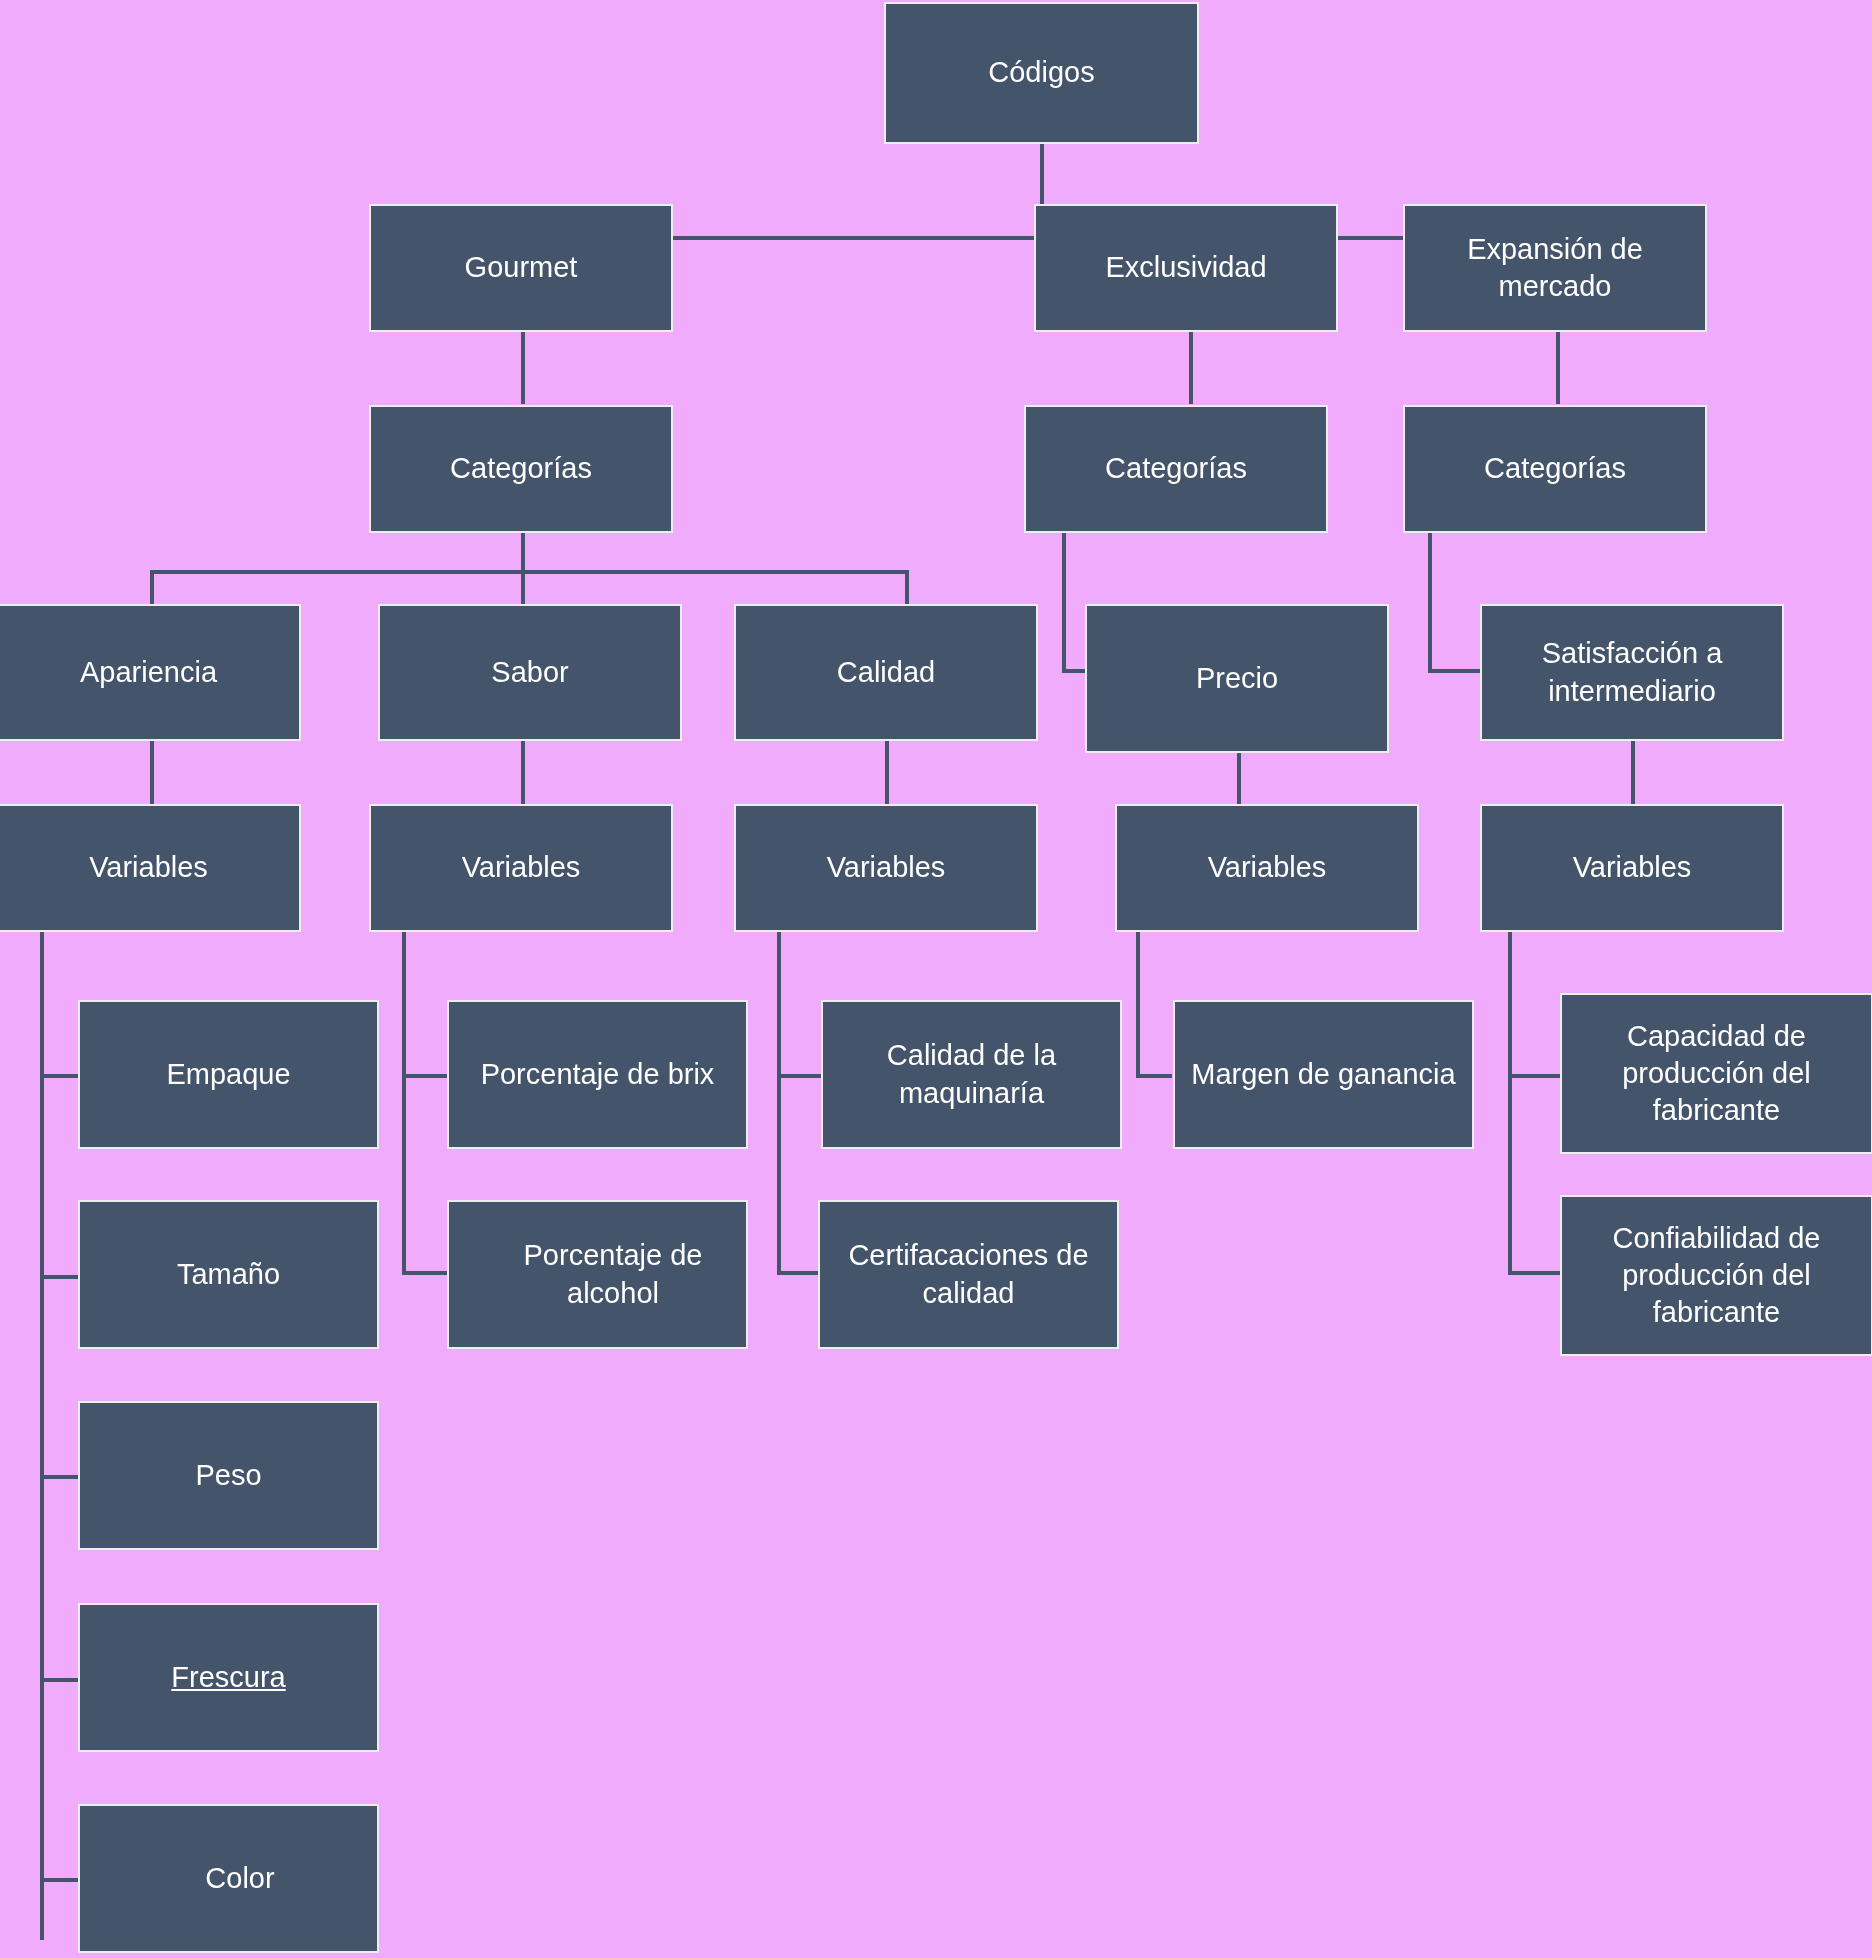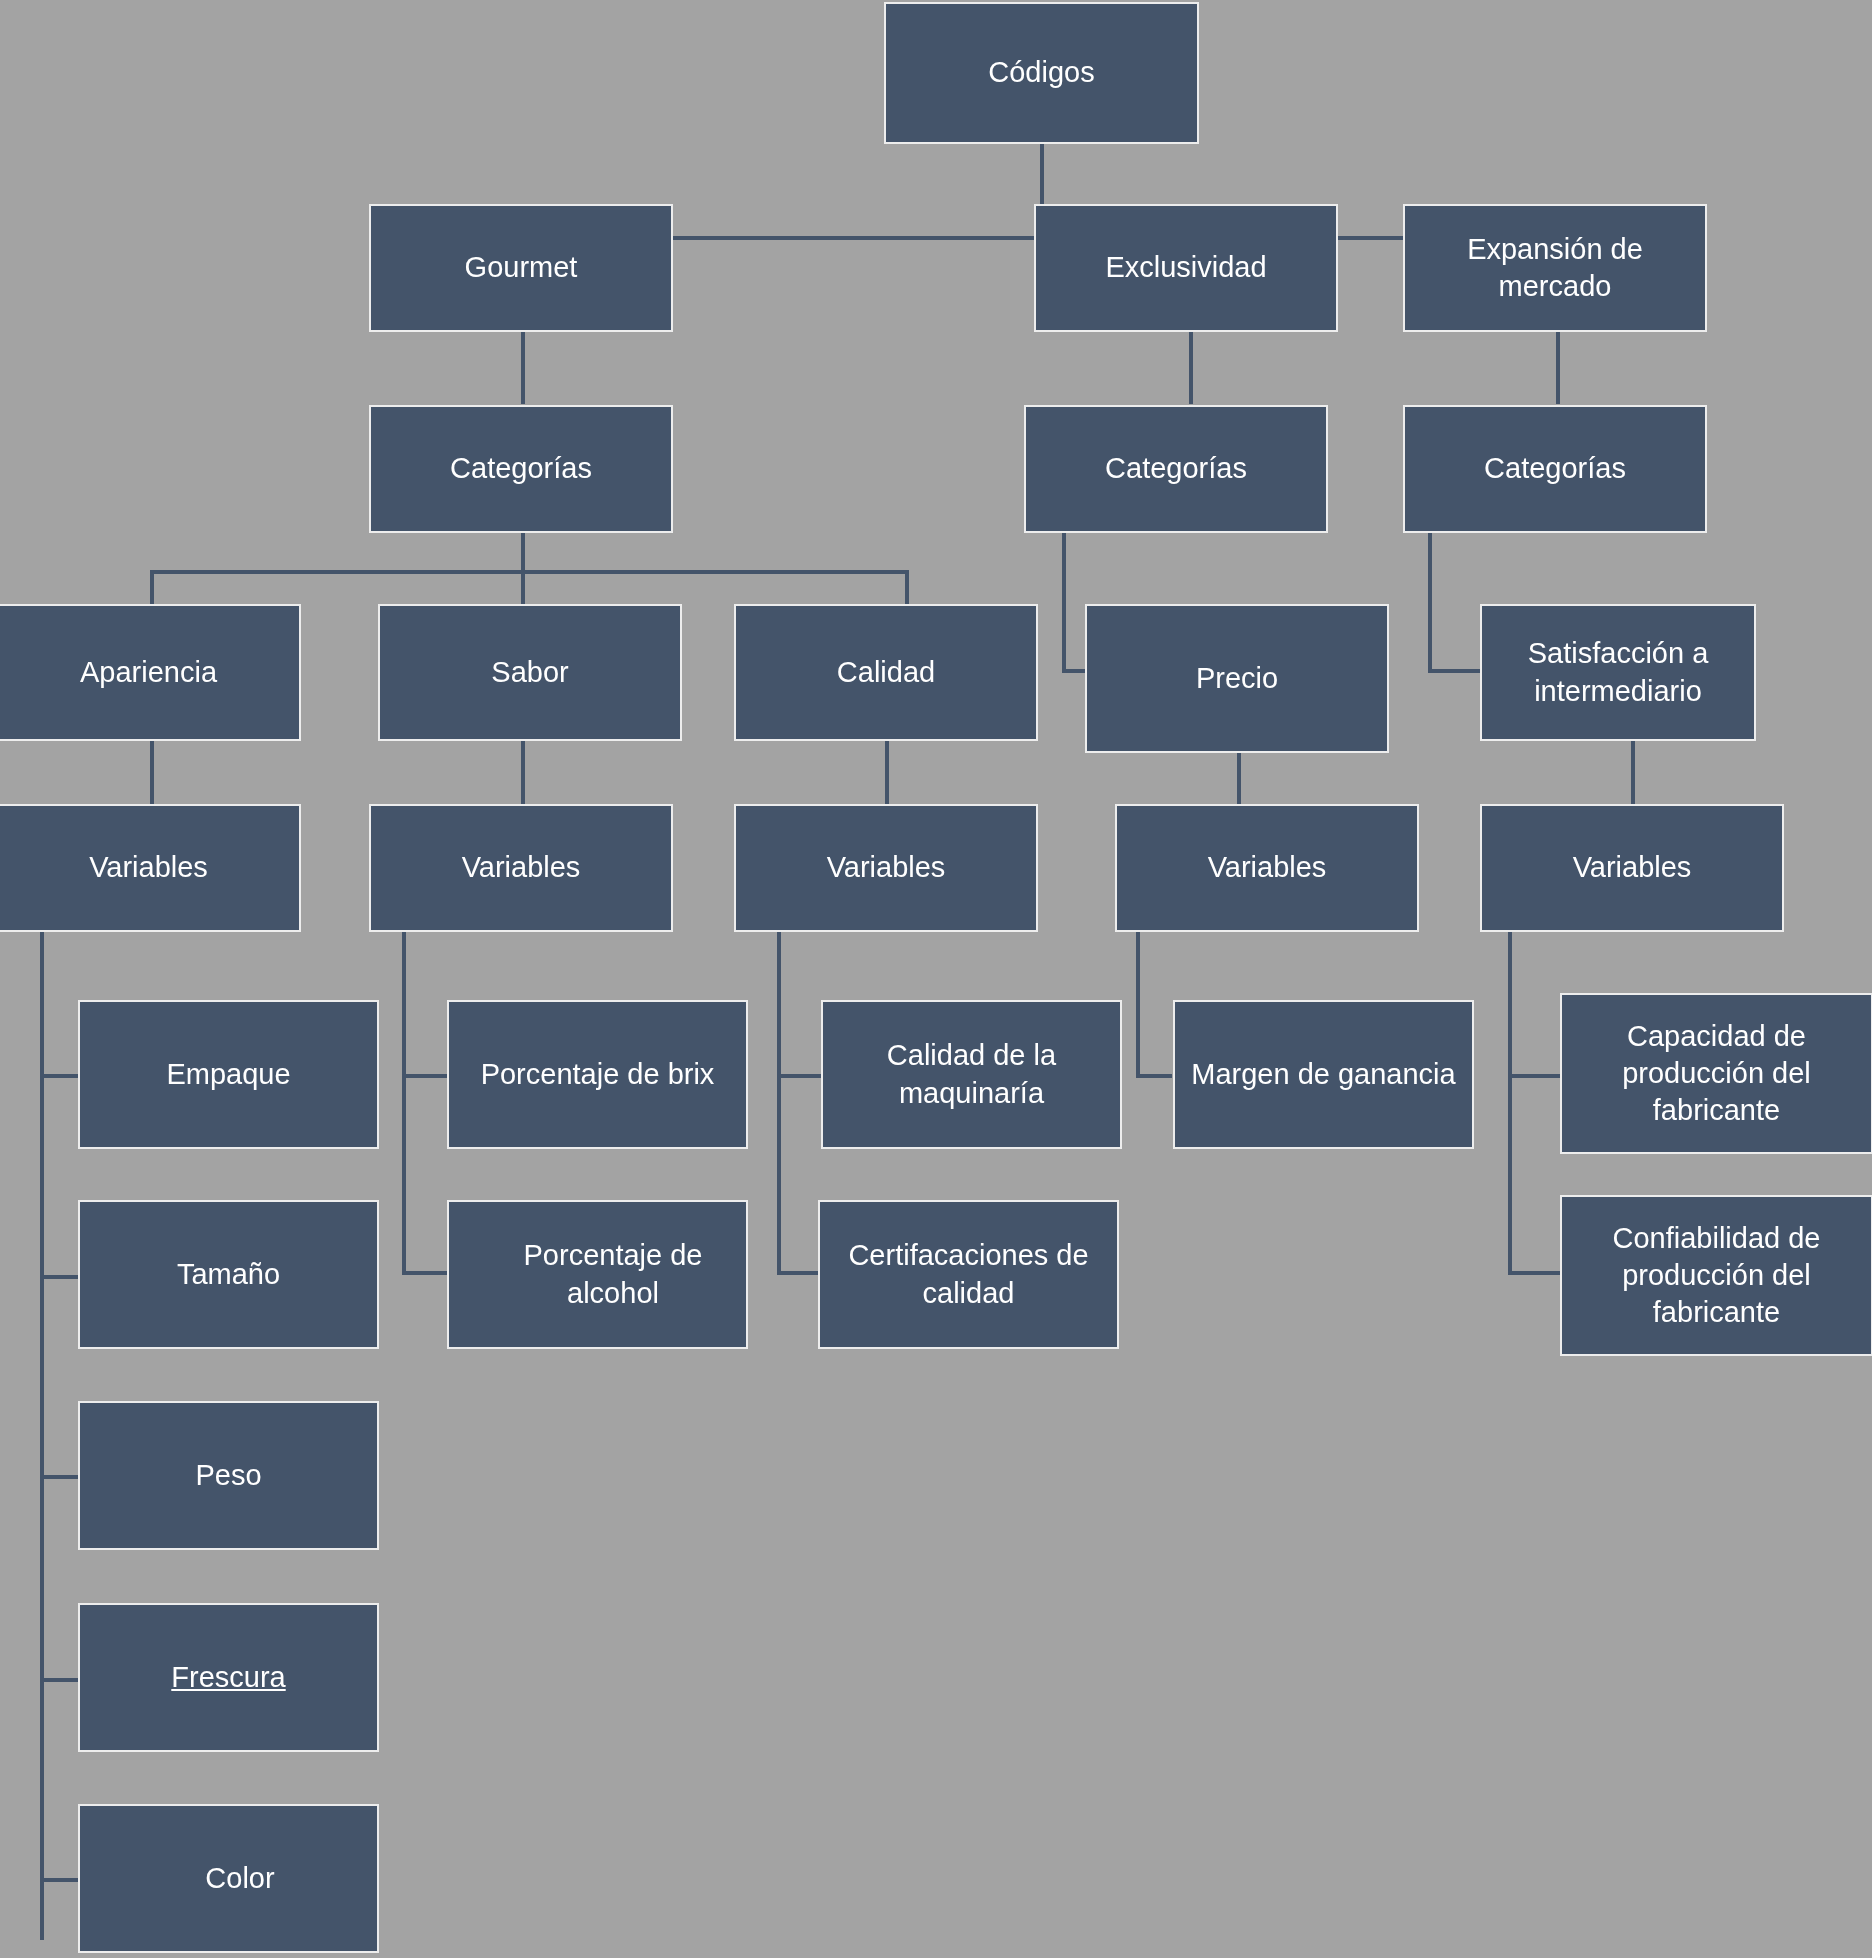--- a/index.html
+++ b/index.html
@@ -4,21 +4,21 @@
 <style>
   html, body {
     margin: 0;
     padding: 0;
     background: #ffffff;
   }
   #canvas {
     position: relative;
     width: 1873px;
     height: 1959px;
-    background: #a3a3a3;
+    background: #f0abfc;
     overflow: hidden;
     font-family: "Liberation Sans", sans-serif;
   }
   .node {
     position: absolute;
     box-sizing: border-box;
     background: #44546A;
     border: 2.6px solid #EDEDED;
     color: #ffffff;
     display: flex;
@@ -127,21 +127,21 @@
   </div>
   <div class="node" style="left:378px; top:604px; width:304px; height:137px;">
     <span>Sabor</span>
   </div>
   <div class="node" style="left:734px; top:604px; width:304px; height:137px;">
     <span>Calidad</span>
   </div>
   <div class="node" style="left:1085px; top:604px; width:304px; height:149px;">
     <span>Precio</span>
   </div>
-  <div class="node" style="left:1480px; top:604px; width:276px; height:137px;">
+  <div class="node" style="left:1480px; top:604px; width:304px; height:137px;">
     <span>Satisfacción a intermediario</span>
   </div>
 
   <div class="node" style="left:-3.5px; top:804px; width:304px; height:128px;">
     <span>Variables</span>
   </div>
   <div class="node" style="left:369px; top:804px; width:304px; height:128px;">
     <span>Variables</span>
   </div>
   <div class="node" style="left:734px; top:804px; width:304px; height:128px;">

